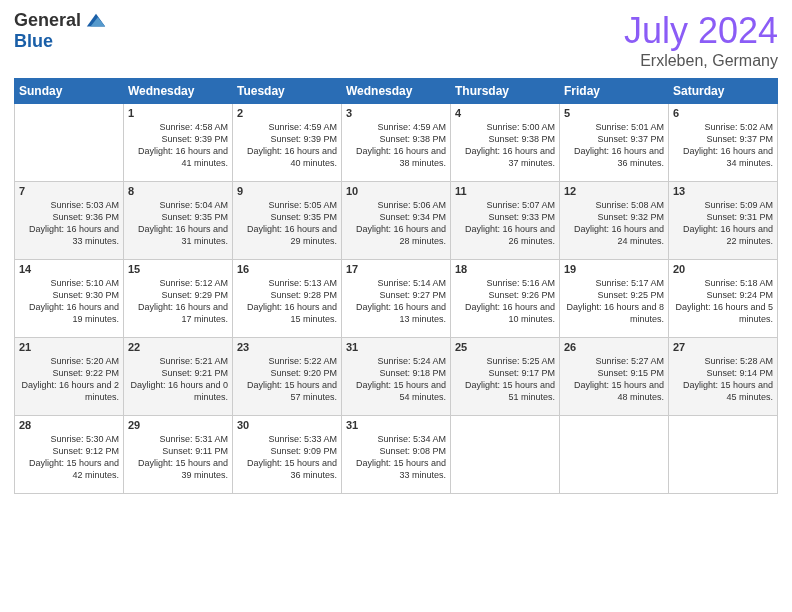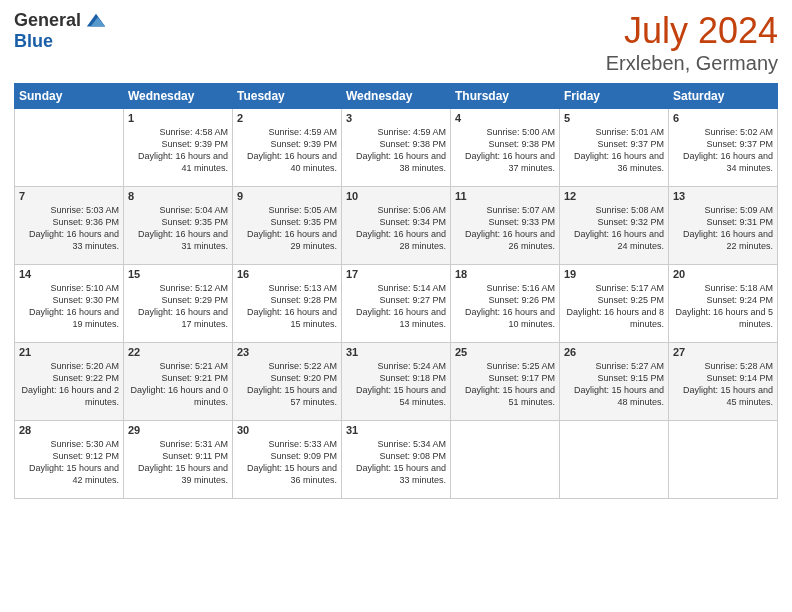--- a/index.html
+++ b/index.html
@@ -34,25 +34,25 @@
     .logo-icon {
       width: 22px;
       height: 22px;
       margin-left: 2px;
     }
     .title-area {
       text-align: right;
     }
     .month-title {
       font-size: 36px;
-      color: #c2410c;
+      color: #8b5cf6;
       font-weight: normal;
     }
     .location {
-      font-size: 20px;
+      font-size: 16px;
       color: #555;
     }
     table {
       width: 100%;
       border-collapse: collapse;
       table-layout: fixed;
     }
     th {
       background-color: #2a6db5;
       color: #fff;

